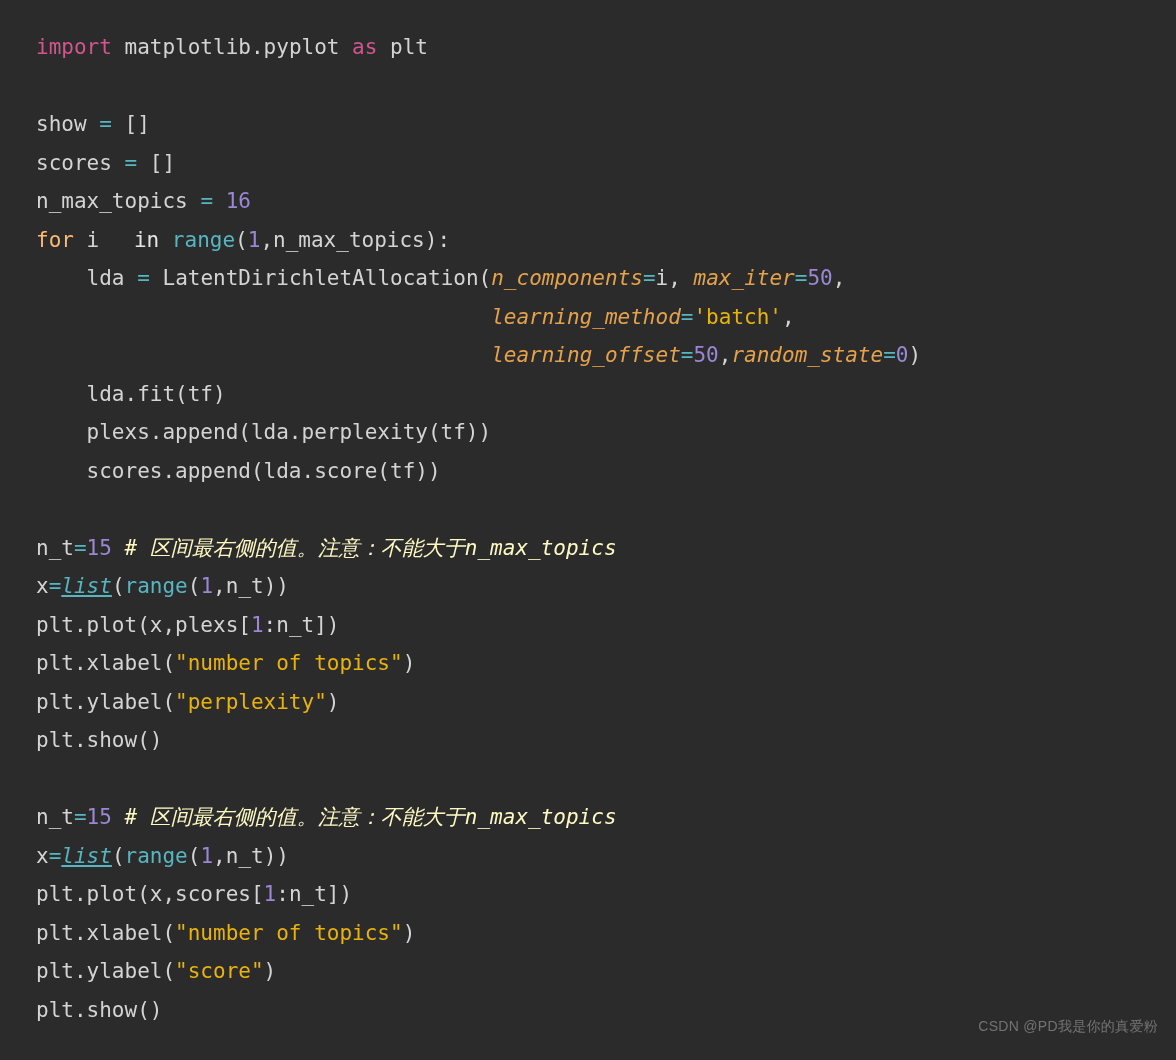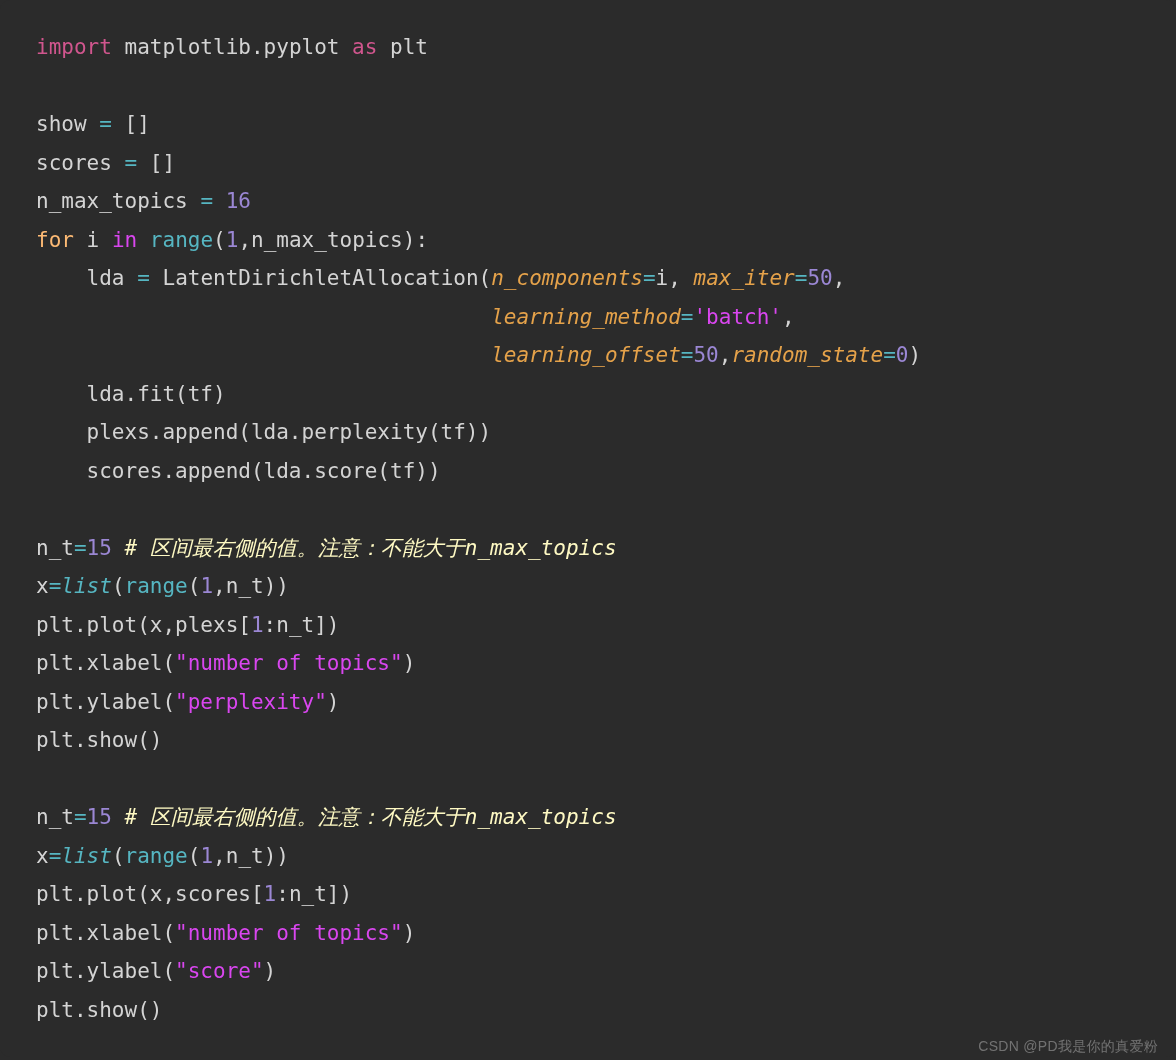--- a/index.html
+++ b/index.html
@@ -19,32 +19,32 @@
     font-size: 21px;
     line-height: 38.5px;
     color: #d4d4d4;
     white-space: pre;
     box-sizing: border-box;
     width: 1176px;
   }
   .kw-import { color: #d1568e; font-style: normal; }
   .kw-as     { color: #d1568e; }
   .kw-for    { color: #fdba74; }
-  .kw-in     { color: #d946ef; }
+  .kw-in     { color: #e5e5e5; margin-left: 22px; }
   .ident     { color: #d4d4d4; }
   .func      { color: #56b6c2; }
-  .builtin   { color: #56b6c2; font-style: italic; }
+  .builtin   { color: #56b6c2; font-style: italic; text-decoration: underline; }
   .num       { color: #9b87d4; }
   .op        { color: #56b6c2; }
   .param     { color: #e5a24a; font-style: italic; }
-  .str       { color: #d946ef; }
+  .str       { color: #eab308; }
   .cmt       { color: #fef9c3; font-style: italic; }
   .watermark {
     position: absolute;
-    bottom: 4px;
+    bottom: 24px;
     right: 18px;
     color: rgba(200,200,200,0.45);
     font-family: sans-serif;
     font-size: 14px;
     letter-spacing: 0.3px;
   }
 </style>
 </head>
 <body>
 

